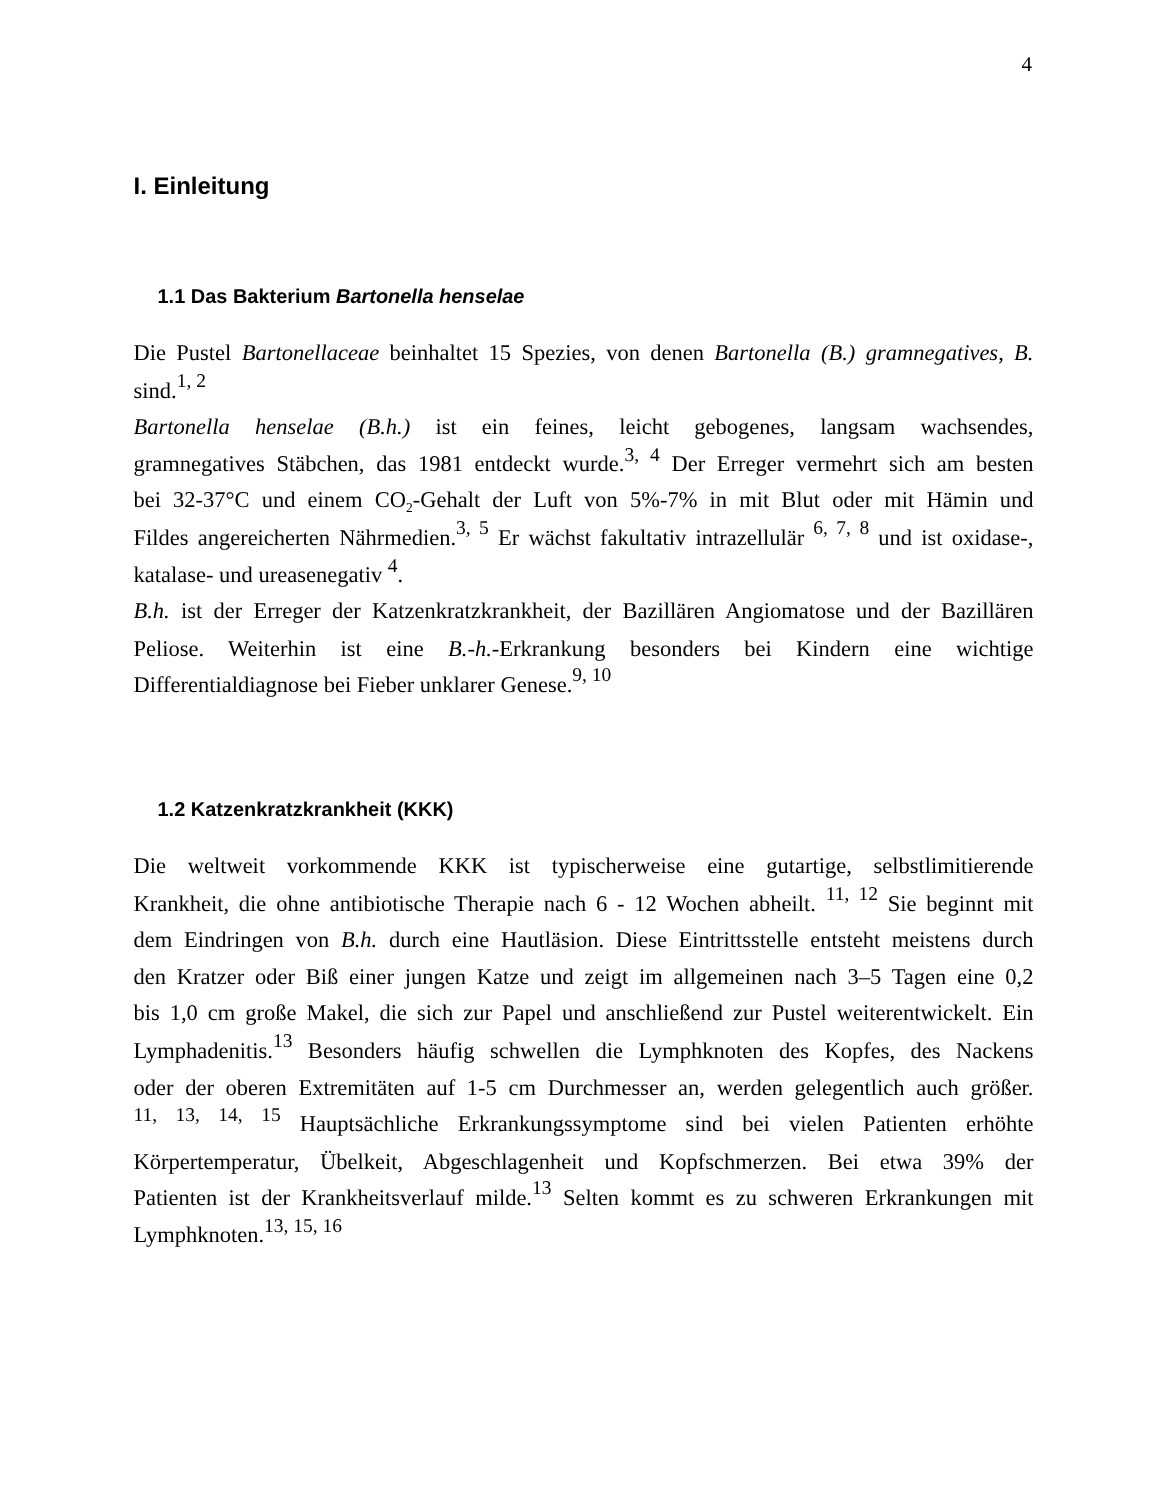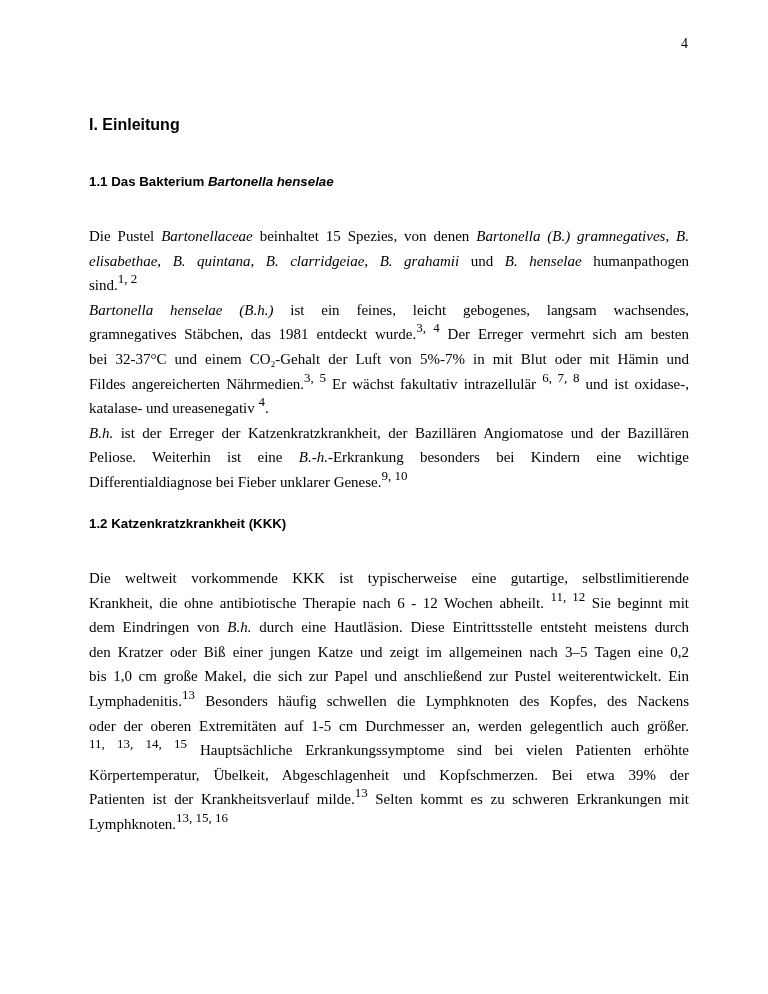--- a/index.html
+++ b/index.html
@@ -1,21 +1,21 @@
 <!DOCTYPE html>
 <html><head>
 <meta charset="utf-8">
 <style>
   html, body { margin: 0; padding: 0; background: #ffffff; }
   body { width: 768px; height: 994px; position: relative; overflow: hidden; color: #000; }
   .page-number { position: absolute; top: 36px; left: 448px; width: 240px; text-align: right;
     font-family: "Liberation Serif", serif; font-size: 14px; }
   .h1 { position: absolute; top: 116px; left: 89px; margin: 0;
     font-family: "Liberation Sans", sans-serif; font-weight: bold; font-size: 16px; }
-  .h2 { position: absolute; left: 89px; margin: 0;
+  .h2 { position: absolute; left: 89px; margin: 16px;
     font-family: "Liberation Sans", sans-serif; font-weight: bold; font-size: 13.3px; }
   #h2a { top: 174px; }
   #h2b { top: 516px; }
   .para { position: absolute; left: 89px; width: 600px; margin: 0;
     font-family: "Liberation Serif", serif; font-size: 15px; line-height: 24.6px; text-align: justify; }
   #p1 { top: 224px; }
   #p5 { top: 566px; }
   .line { display: block; text-align: justify; text-align-last: justify; }
   .line.last { text-align-last: left; }
   sup { font-size: 13px; vertical-align: 0; position: relative; top: -7px; line-height: 0; }
@@ -26,21 +26,20 @@
 <body>
 
 <div class="page-number">4</div>
 
 <h1 class="h1">I. Einleitung</h1>
 
 <h2 class="h2" id="h2a"><span>1.1 Das Bakterium </span><i>Bartonella henselae</i></h2>
 
 <div class="para" id="p1">
   <span class="line"><span>Die Pustel </span><i>Bartonellaceae</i><span> beinhaltet 15 Spezies, von denen </span><i>Bartonella (B.) gramnegatives</i><span>, </span><i>B.</i></span>
-  <span class="line"><i>elisabethae</i><span>, </span><i>B. quintana</i><span>, </span><i>B. clarridgeiae, B. grahamii</i><span> und </span><i>B. henselae</i><span> humanpathogen</span></span>
   <span class="line last"><span>sind.</span><sup>1, 2</sup></span>
 
   <span class="line"><i>Bartonella henselae (B.h.)</i><span> ist ein feines, leicht gebogenes, langsam wachsendes,</span></span>
   <span class="line"><span>gramnegatives Stäbchen, das 1981 entdeckt wurde.</span><sup>3, 4</sup><span> Der Erreger vermehrt sich am besten</span></span>
   <span class="line"><span>bei 32-37°C und einem CO</span><sub>2</sub><span>-Gehalt der Luft von 5%-7% in mit Blut oder mit Hämin und</span></span>
   <span class="line"><span>Fildes angereicherten Nährmedien.</span><sup>3, 5</sup><span> Er wächst fakultativ intrazellulär </span><sup>6, 7, 8</sup><span> und ist oxidase-,</span></span>
   <span class="line last"><span>katalase- und ureasenegativ </span><sup>4</sup><span>.</span></span>
 
   <span class="line"><i>B.h.</i><span> ist der Erreger der Katzenkratzkrankheit, der Bazillären Angiomatose und der Bazillären</span></span>
   <span class="line"><span>Peliose. Weiterhin ist eine </span><i>B.-h.</i><span>-Erkrankung besonders bei Kindern eine wichtige</span></span>

